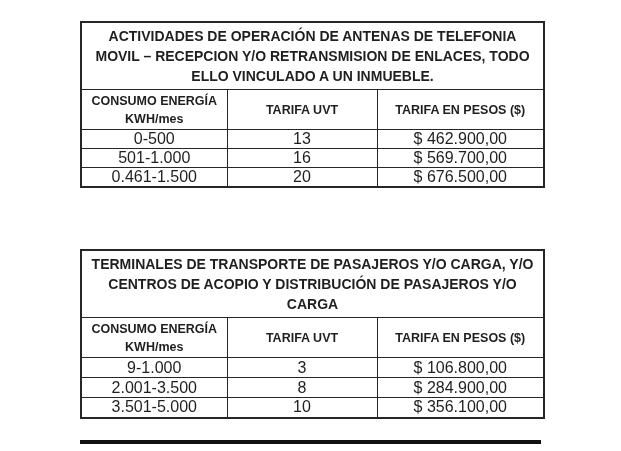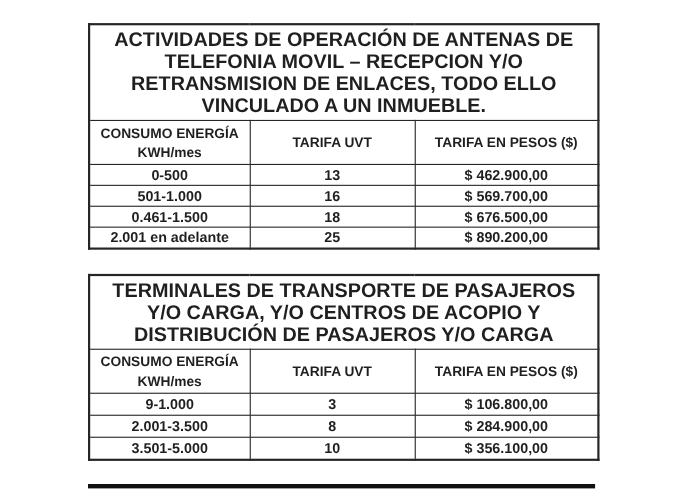--- a/index.html
+++ b/index.html
@@ -21,36 +21,36 @@
   }
   #table-antenas   { top:21px; }
   #table-terminales{ top:249px; }
   .doc-table th, .doc-table td {
     border:1px solid #262626;
     text-align:center;
     vertical-align:middle;
   }
   .title-cell {
     font-weight:bold;
-    font-size:18px;
+    font-size:14px;
     line-height:20px;
     padding:3px 6px;
     border-bottom:2px solid #262626;
   }
   .header-cell {
     font-weight:bold;
     font-size:12.5px;
     line-height:18px;
     height:40px;
     padding:1px 2px;
     border-bottom:2px solid #262626;
   }
   .data-cell {
-    font-size:13px;
-    font-weight:bold;
+    font-size:16px;
+    font-weight:normal;
     height:19px;
     padding:0 4px;
     white-space:nowrap;
   }
   #table-terminales .data-cell { height:20px; }
   .partial-rule {
     position:absolute;
     left:80px;
     top:440px;
     width:461px;
@@ -84,27 +84,22 @@
       <td class="data-cell">13</td>
       <td class="data-cell">$ 462.900,00</td>
     </tr>
     <tr>
       <td class="data-cell">501-1.000</td>
       <td class="data-cell">16</td>
       <td class="data-cell">$ 569.700,00</td>
     </tr>
     <tr>
       <td class="data-cell">0.461-1.500</td>
-      <td class="data-cell">18</td>
+      <td class="data-cell">20</td>
       <td class="data-cell">$ 676.500,00</td>
-    </tr>
-    <tr>
-      <td class="data-cell">2.001 en adelante</td>
-      <td class="data-cell">25</td>
-      <td class="data-cell">$ 890.200,00</td>
     </tr>
   </tbody>
 </table>
 
 <table class="doc-table" id="table-terminales">
   <colgroup>
     <col style="width:146px">
       <col style="width:150px">
       <col style="width:167px">
   </colgroup>

